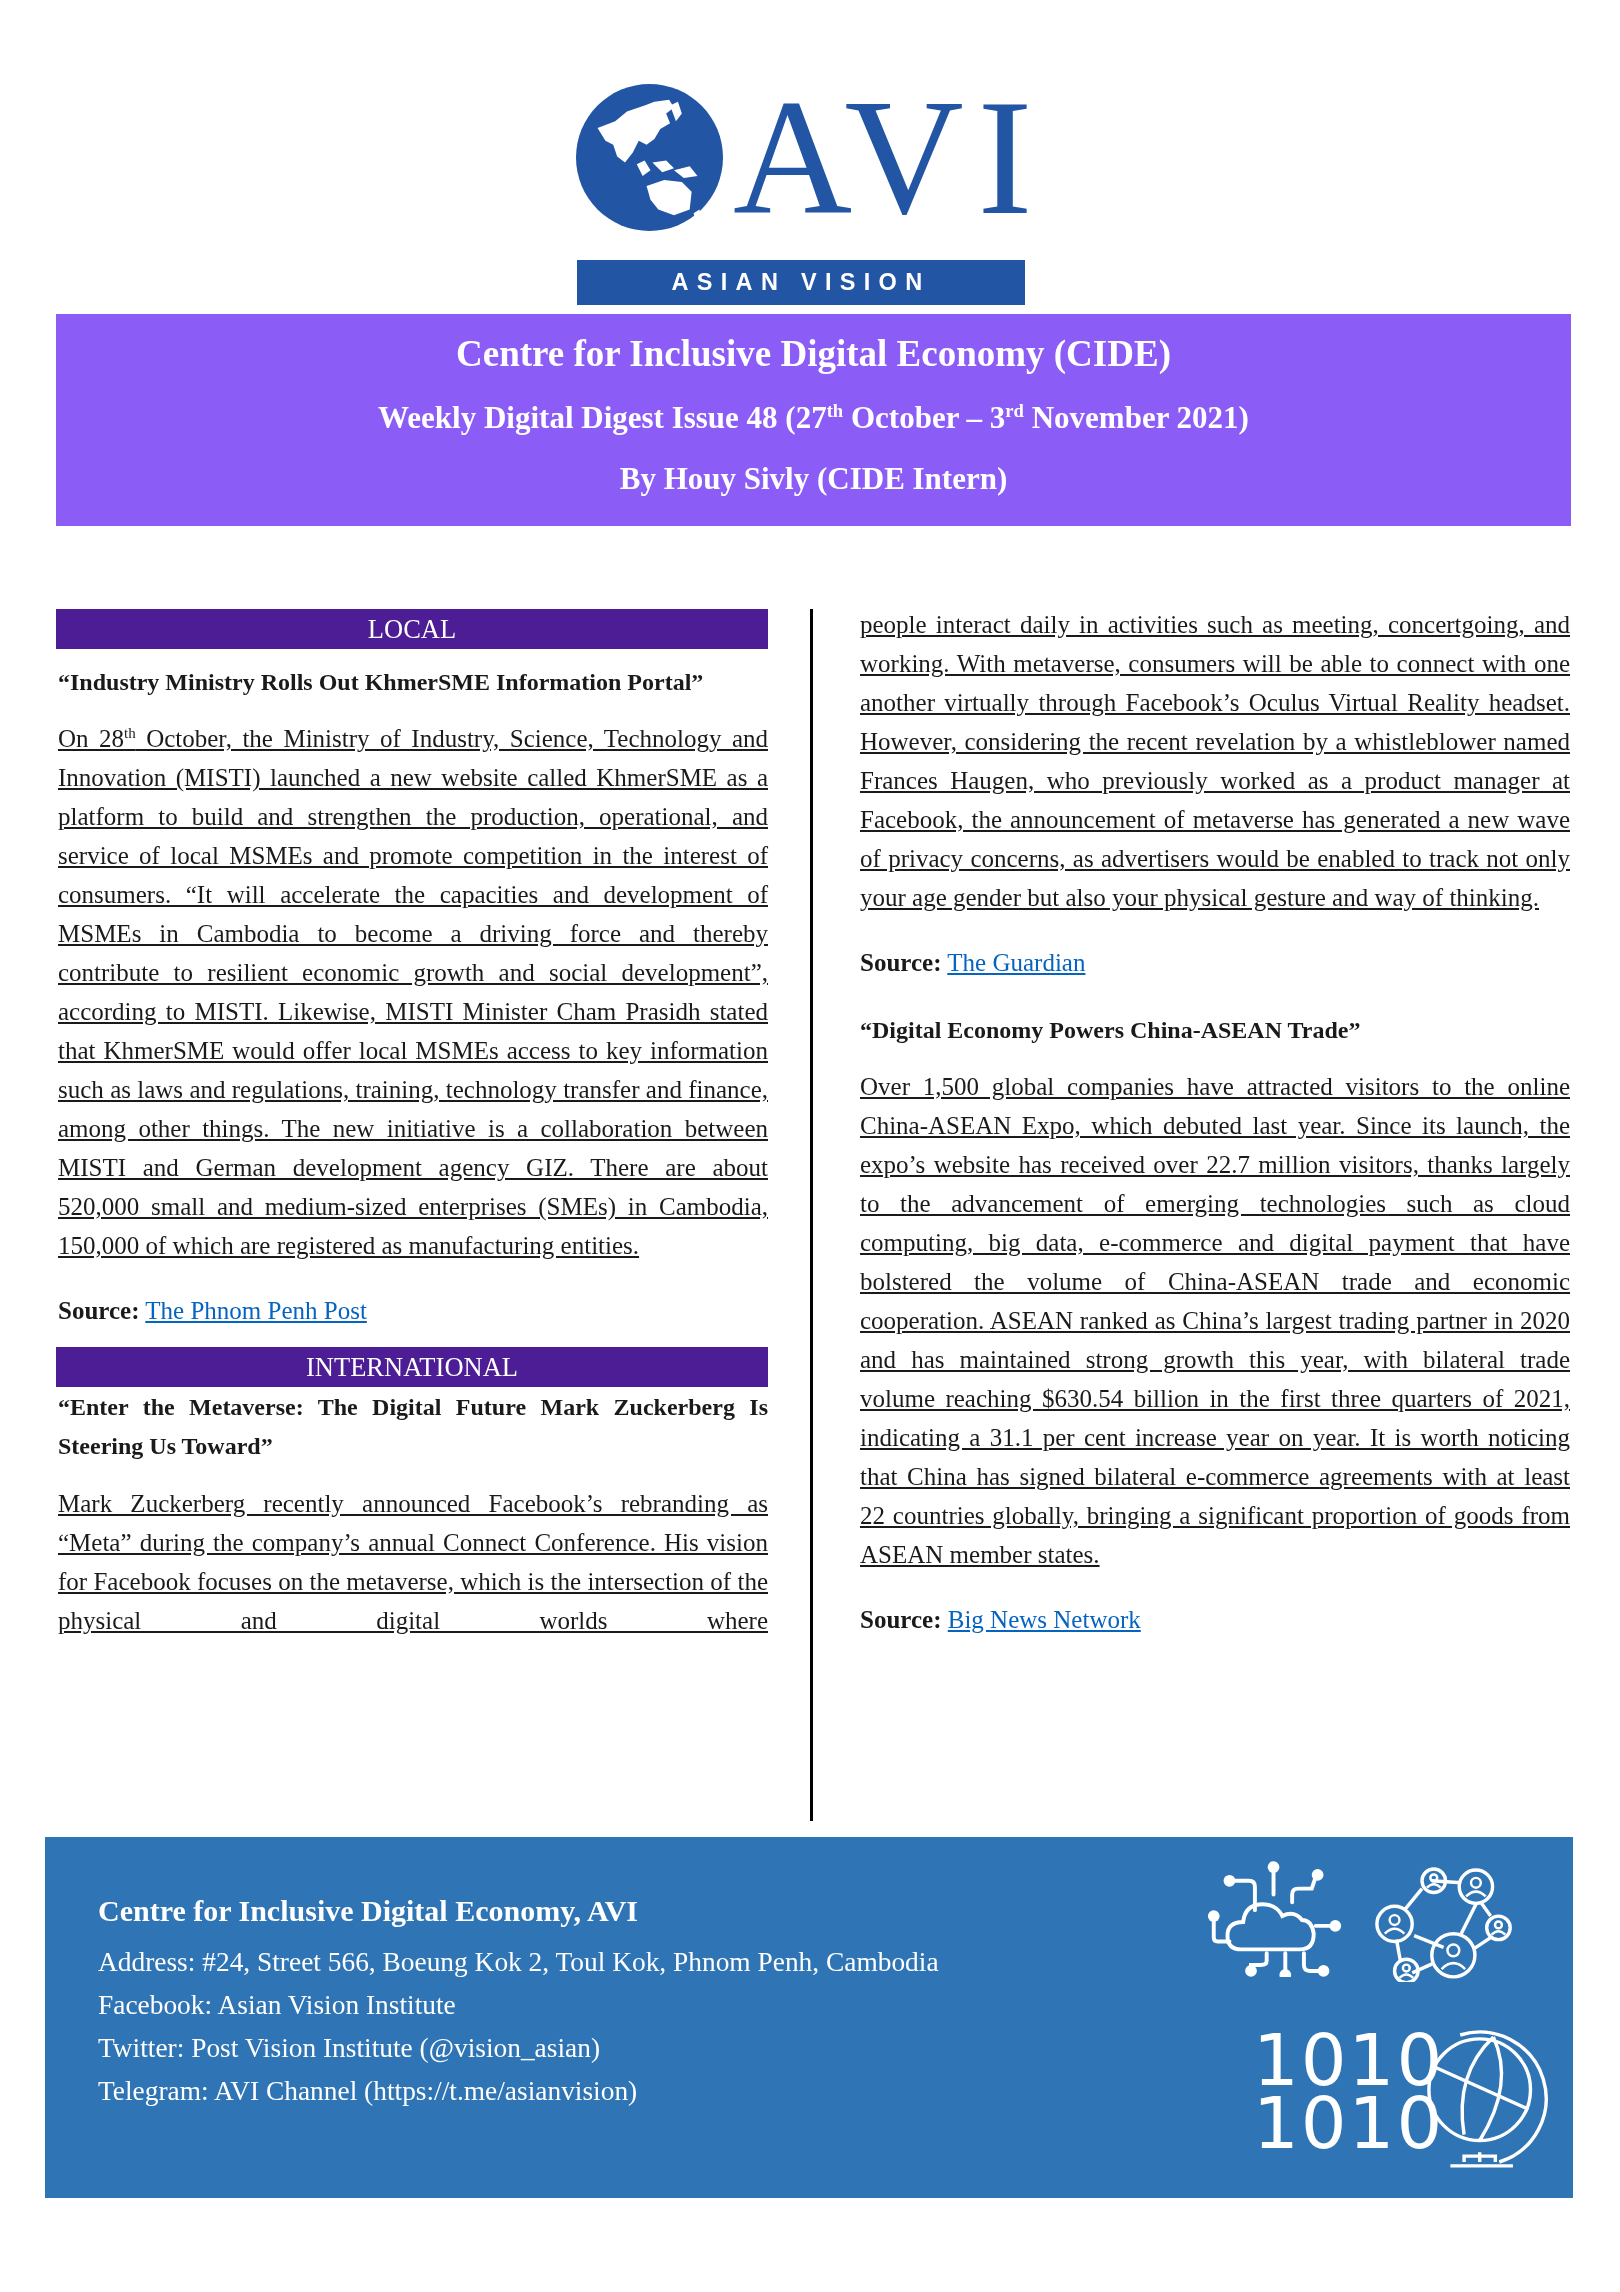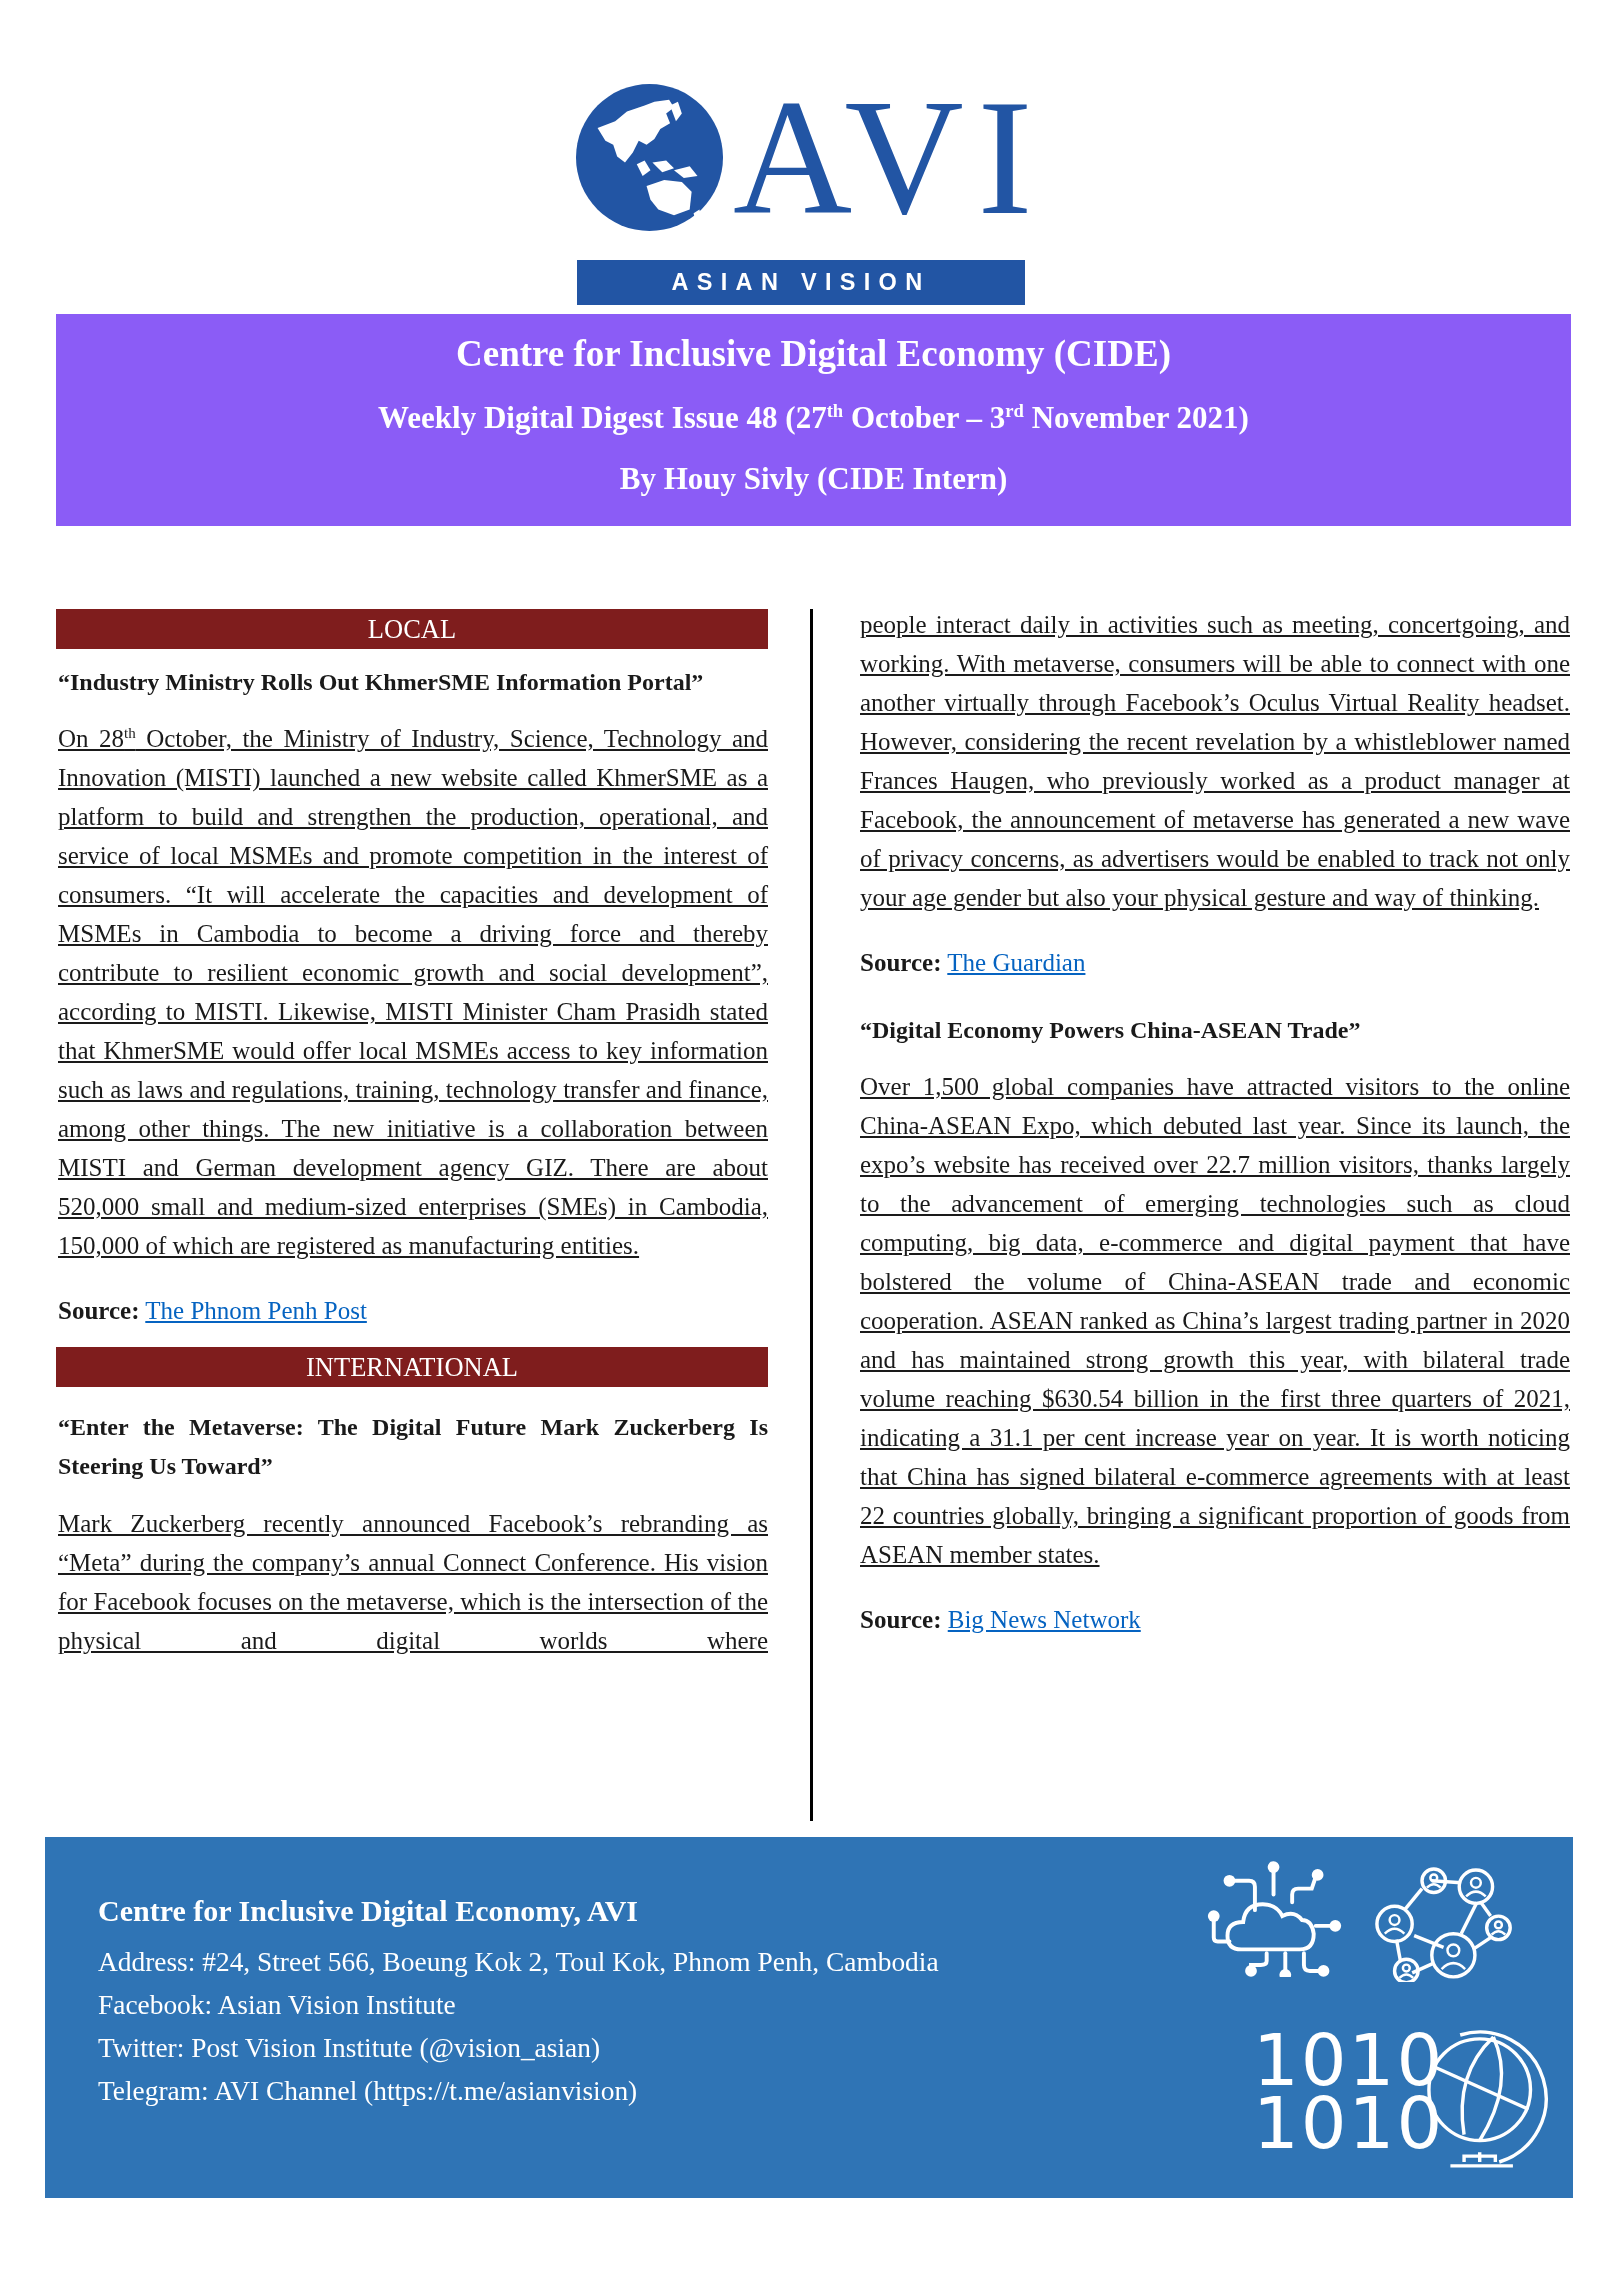--- a/index.html
+++ b/index.html
@@ -22,21 +22,21 @@
      text-align:center; }
   #banner .t1 { position:absolute; left:0; right:0; top:17.6px; font-size:37px; font-weight:bold; }
   #banner .t2 { position:absolute; left:0; right:0; top:86px; font-size:31px; font-weight:bold; }
   #banner .t3 { position:absolute; left:0; right:0; top:147px; font-size:31px; font-weight:bold; }
   sup { font-size:60%; line-height:0; vertical-align:super; }
 
   
   .col { position:absolute; width:710px; font-size:25px; line-height:39px; text-align:justify; }
   #colL { left:58px; top:609px; }
   #colR { left:860px; top:609px; }
-  .secbar { background:#7f1d1d; color:#fff; text-align:center; height:40px; line-height:41px;
+  .secbar { background:#4c1d95; color:#fff; text-align:center; height:40px; line-height:41px;
      font-size:26.5px; margin-left:-2px; width:712px; }
   .headline { font-weight:bold; font-size:24px; line-height:39px; margin:0; text-align:justify; }
   .para { margin:0;text-decoration:underline; }
   .source { margin:0; }
   .source b { font-weight:bold; }
   .source a { color:#0563c1; text-decoration:underline; }
 
   #divider { left:810px; top:609px; width:2.9px; height:1212px; background:#000; }
 
   
@@ -69,21 +69,21 @@
   <div class="t2"><span>Weekly Digital Digest Issue 48 (27</span><sup>th</sup><span> October – 3</span><sup>rd</sup><span> November 2021)</span></div>
   <div class="t3">By Houy Sivly (CIDE Intern)</div>
 </div>
 
 <div id="colL" class="col">
   <div class="secbar">LOCAL</div>
   <p class="headline" style="margin-top:13.7px;">“Industry Ministry Rolls Out KhmerSME Information Portal”</p>
   <p class="para" style="margin-top:17.6px;"><span>On 28</span><sup>th</sup><span> October, the Ministry of Industry, Science, Technology and Innovation (MISTI) launched a new website called KhmerSME as a platform to build and strengthen the production, operational, and service of local MSMEs and promote competition in the interest of consumers. “It will accelerate the capacities and development of MSMEs in Cambodia to become a driving force and thereby contribute to resilient economic growth and social development”, according to MISTI. Likewise, MISTI Minister Cham Prasidh stated that KhmerSME would offer local MSMEs access to key information such as laws and regulations, training, technology transfer and finance, among other things. The new initiative is a collaboration between MISTI and German development agency GIZ. There are about 520,000 small and medium-sized enterprises (SMEs) in Cambodia, 150,000 of which are registered as manufacturing entities.</span></p>
   <p class="source" style="margin-top:25.5px;"><b>Source:</b> <a href="#">The Phnom Penh Post</a></p>
   <div class="secbar" style="margin-top:17.6px;">INTERNATIONAL</div>
-  <p class="headline" style="margin-top:21px;">“Enter the Metaverse: The Digital Future Mark Zuckerberg Is Steering Us Toward”</p>
+  <p class="headline" style="margin-top:1px;">“Enter the Metaverse: The Digital Future Mark Zuckerberg Is Steering Us Toward”</p>
   <p class="para" style="margin-top:17.6px; text-align-last:justify;">Mark Zuckerberg recently announced Facebook’s rebranding as “Meta” during the company’s annual Connect Conference. His vision for Facebook focuses on the metaverse, which is the intersection of the physical and digital worlds where</p>
 </div>
 
 <div id="divider" class="abs"></div>
 
 <div id="colR" class="col">
   <p class="para" style="margin-top:-3.9px;">people interact daily in activities such as meeting, concertgoing, and working. With metaverse, consumers will be able to connect with one another virtually through Facebook’s Oculus Virtual Reality headset. However, considering the recent revelation by a whistleblower named Frances Haugen, who previously worked as a product manager at Facebook, the announcement of metaverse has generated a new wave of privacy concerns, as advertisers would be enabled to track not only your age gender but also your physical gesture and way of thinking.</p>
   <p class="source" style="margin-top:25.5px;"><b>Source:</b> <a href="#">The Guardian</a></p>
   <p class="headline" style="margin-top:29px;">“Digital Economy Powers China-ASEAN Trade”</p>
   <p class="para" style="margin-top:17.6px;">Over 1,500 global companies have attracted visitors to the online China-ASEAN Expo, which debuted last year. Since its launch, the expo’s website has received over 22.7 million visitors, thanks largely to the advancement of emerging technologies such as cloud computing, big data, e-commerce and digital payment that have bolstered the volume of China-ASEAN trade and economic cooperation. ASEAN ranked as China’s largest trading partner in 2020 and has maintained strong growth this year, with bilateral trade volume reaching $630.54 billion in the first three quarters of 2021, indicating a 31.1 per cent increase year on year. It is worth noticing that China has signed bilateral e-commerce agreements with at least 22 countries globally, bringing a significant proportion of goods from ASEAN member states.</p>

